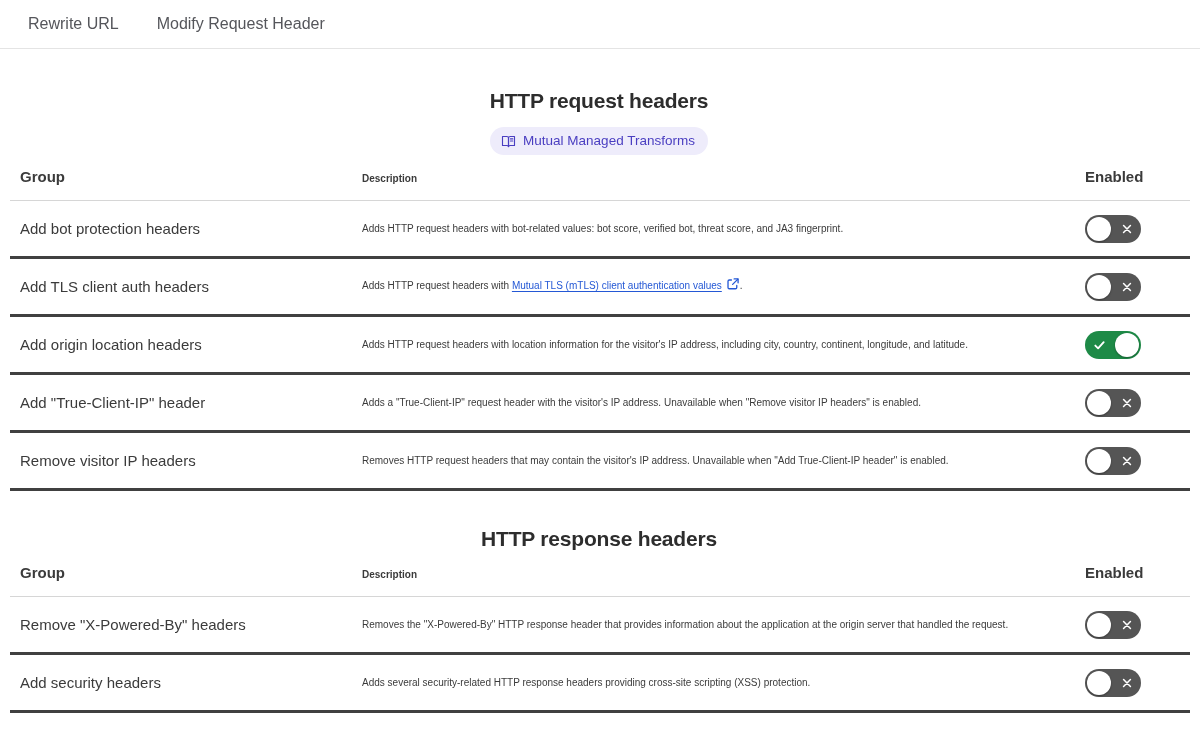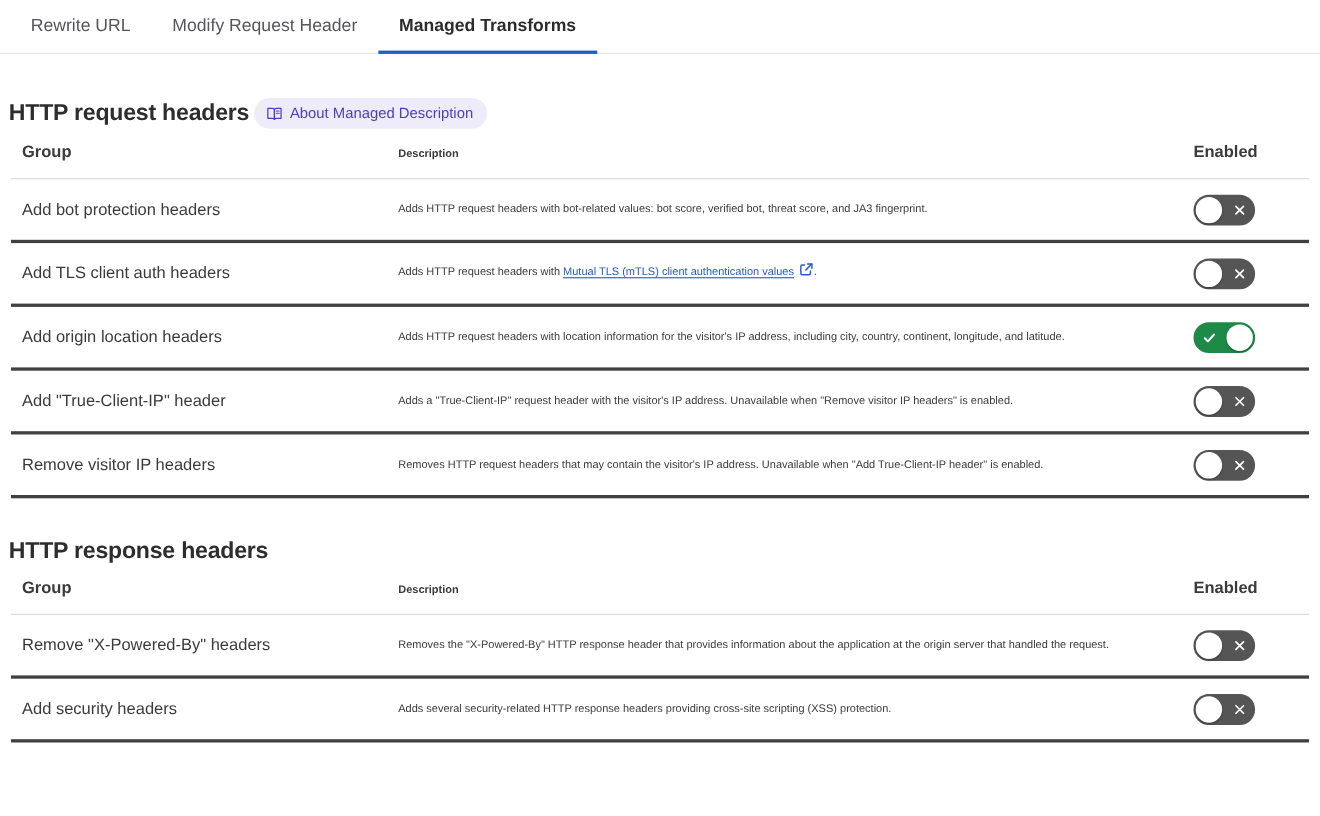--- a/index.html
+++ b/index.html
@@ -36,22 +36,23 @@
     content: "";
     position: absolute;
     left: 0; right: 0; bottom: -1px;
     height: 3px;
     background: var(--accent, #1f5dc6);
   }
   
   .section-head {
     display: flex;
     align-items: center;
-    gap: 4px;
+    gap: 14px;
     margin: 40px 10px 0 8px;
+    flex-direction: column;
   }
   .section-head.second { margin-top: 36px; }
   .section-title {
     margin: 0;
     font-size: 21px;
     font-weight: 700;
     color: #2d2d2d;
     letter-spacing: -0.2px;
   }
   .badge {
@@ -148,35 +149,34 @@
   }
   .toggle.off .toggle-icon { right: 8px; }
   .toggle.on  .toggle-icon { left: 8px; }
 </style>
 </head>
 <body>
 
 <nav class="tabbar">
   <div class="tab">Rewrite URL</div>
   <div class="tab">Modify Request Header</div>
-  <div class="tab active">Managed Transforms</div>
 </nav>
 
 <section>
   <div class="section-head">
     <h2 class="section-title">HTTP request headers</h2>
     <button class="badge">
       <span class="badge-icon">
         <svg viewBox="0 0 16 16" width="15" height="15" aria-hidden="true">
           <path d="M1.6 2.6h4.6c.9 0 1.8.8 1.8 1.8v9c-.4-.7-1-1.1-1.8-1.1H1.6V2.6z" fill="none" stroke="currentColor" stroke-width="1.2" stroke-linejoin="round"></path>
           <path d="M14.4 2.6H9.8c-.9 0-1.8.8-1.8 1.8v9c.4-.7 1-1.1 1.8-1.1h4.6V2.6z" fill="none" stroke="currentColor" stroke-width="1.2" stroke-linejoin="round"></path>
           <path d="M10 5.2h2.6M10 7.4h2.6" stroke="currentColor" stroke-width="1.1" stroke-linecap="round"></path>
         </svg>
       </span>
-      <span>About Managed Description</span>
+      <span>Mutual Managed Transforms</span>
     </button>
   </div>
   <div class="table">
     <div class="thead">
       <div class="cell-group">Group</div>
       <div class="cell-desc">Description</div>
       <div class="cell-enabled">Enabled</div>
     </div>
     <div>
         <div class="row">

